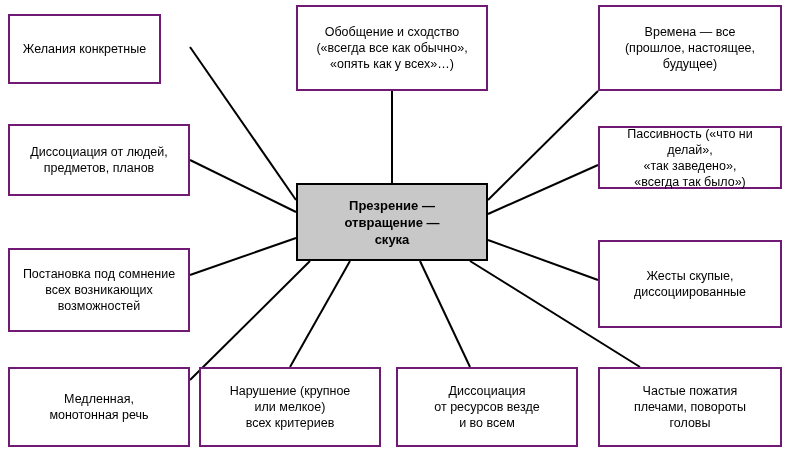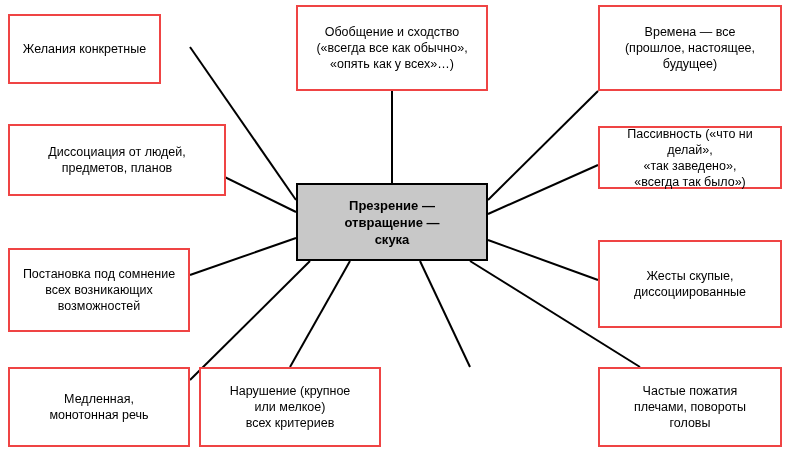--- a/index.html
+++ b/index.html
@@ -19,21 +19,21 @@
     position: absolute;
     left: 0;
     top: 0;
     width: 790px;
     height: 453px;
     z-index: 1;
   }
   .node {
     position: absolute;
     box-sizing: border-box;
-    border: 2px solid #ef4444;
+    border: 2px solid #701a75;
     background: #ffffff;
     display: flex;
     align-items: center;
     justify-content: center;
     text-align: center;
     z-index: 2;
     padding: 2px 6px;
   }
   .node .txt {
     font-size: 12.5px;
@@ -83,21 +83,21 @@
 («всегда все как обычно»,
 «опять как у всех»…)</span>
   </div>
 
   <div class="node" style="left:598px; top:5px; width:184px; height:86px;">
     <span class="txt">Времена — все
 (прошлое, настоящее,
 будущее)</span>
   </div>
 
-  <div class="node" style="left:8px; top:124px; width:218px; height:72px;">
+  <div class="node" style="left:8px; top:124px; width:182px; height:72px;">
     <span class="txt">Диссоциация от людей,
 предметов, планов</span>
   </div>
 
   <div class="node" style="left:598px; top:126px; width:184px; height:63px;">
     <span class="txt">Пассивность («что ни делай»,
 «так заведено»,
 «всегда так было»)</span>
   </div>
 
@@ -116,20 +116,25 @@
     <span class="txt">Медленная,
 монотонная речь</span>
   </div>
 
   <div class="node" style="left:199px; top:367px; width:182px; height:80px;text-align:center;">
     <span class="txt">Нарушение (крупное
 или мелкое)
 всех критериев</span>
   </div>
 
+  <div class="node" style="left:396px; top:367px; width:182px; height:80px;">
+    <span class="txt">Диссоциация
+от ресурсов везде
+и во всем</span>
+  </div>
 
   <div class="node center" style="left:296px; top:183px; width:192px; height:78px;">
     <span class="txt">Презрение —
 отвращение —
 скука</span>
   </div>
 
   <div class="node" style="left:598px; top:367px; width:184px; height:80px;">
     <span class="txt">Частые пожатия
 плечами, повороты

